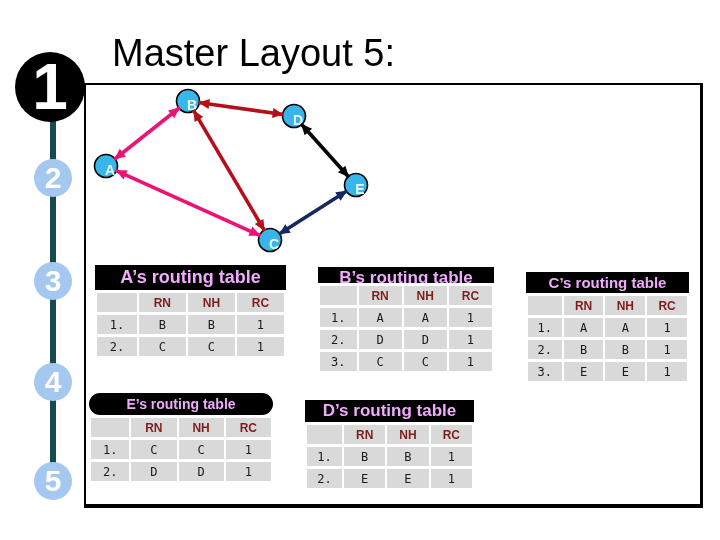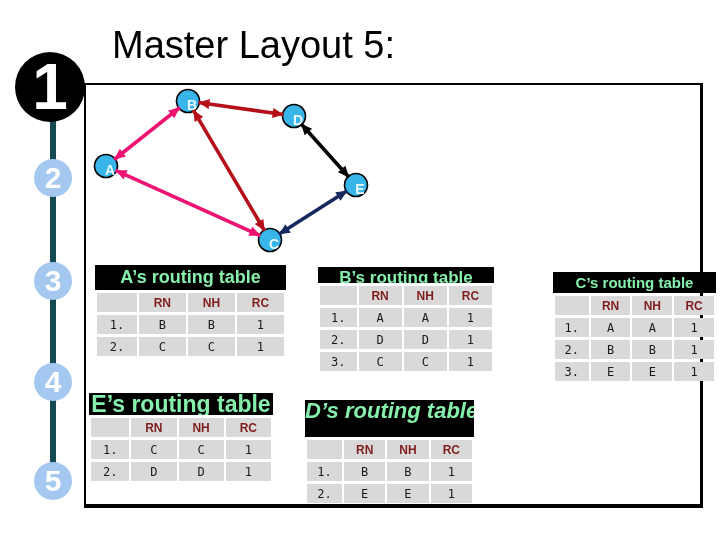--- a/index.html
+++ b/index.html
@@ -3,62 +3,62 @@
 <meta charset="utf-8">
 <style>
   * { margin:0; padding:0; box-sizing:border-box; }
   html,body { width:720px; height:540px; background:#ffffff; overflow:hidden;
               font-family:"Liberation Sans", sans-serif; }
   .stage { position:relative; width:720px; height:540px; background:#fff; }
 
   
   .slide { position:absolute; left:84px; top:83px; width:619px; height:425px;
            background:#fff; border:solid #000; border-width:2px 3px 4px 2px; z-index:1; }
-  .slide-title { position:absolute; left:112px; top:24px; font-size:38px; color:#000;
+  .slide-title { position:absolute; left:112px; top:32px; font-size:38px; color:#000;
                  letter-spacing:0; white-space:nowrap; z-index:2; }
 
   
   .rail-line { position:absolute; left:50px; top:118px; width:6px; height:352px;
                background:#174a50; z-index:2; }
   .step { position:absolute; border-radius:50%; color:#fff; font-weight:bold;
           display:flex; align-items:center; justify-content:center; z-index:4;
           cursor:pointer; }
   .step-active { left:15px; top:52px; width:70px; height:70px; background:#000;
                  font-size:64px; }
   .step-small { width:38px; height:38px; background:#a5c8f1; font-size:30px; left:34px; }
   #step2 { top:159px; } #step3 { top:262px; } #step4 { top:363px; } #step5 { top:462px; }
 
   
   #diagram-svg { position:absolute; left:0; top:0; width:720px; height:540px;
                  z-index:3; pointer-events:none; }
 
   
   .rt { position:absolute; z-index:4; }
-  .rt-title { background:#000; color:#86efac; font-weight:bold; text-align:center;
+  .rt-title { background:#000; color:#f0abfc; font-weight:bold; text-align:center;
               white-space:nowrap; overflow:hidden; }
   .rt table { width:100%; table-layout:fixed; border-collapse:separate;
               border-spacing:2px 3px; }
   .rt th, .rt td { background:#d9d9d9; height:19px; text-align:center;
                    vertical-align:middle; overflow:hidden; }
   .rt th { font-size:12px; font-weight:bold; color:#7f1d1d;
            font-family:"Liberation Sans", sans-serif; }
   .rt td { font-size:12px; color:#1a1a1a;
            font-family:"DejaVu Sans Mono", monospace; }
   .rt col.c0 { width:22%; }
 
   #rt-A { left:95px;  top:265px; width:191px; }
   #rt-A .rt-title { height:25px; line-height:25px; font-size:18px; }
   #rt-B { left:318px; top:267px; width:176px; }
   #rt-B .rt-title { height:16px; line-height:22px; font-size:17px; }
-  #rt-C { left:553px; top:272px; width:163px; }
+  #rt-C { left:526px; top:272px; width:163px; }
   #rt-C .rt-title { height:21px; line-height:21px; font-size:15px; }
   #rt-E { left:89px;  top:393px; width:184px; }
-  #rt-E .rt-title { height:22px; line-height:22px; font-size:23px; }
+  #rt-E .rt-title { height:22px; line-height:22px; font-size:14px;border-radius:11px; }
   #rt-D { left:305px; top:400px; width:169px; }
-  #rt-D .rt-title { height:37px; line-height:22px; font-size:22px;font-style:italic; }
+  #rt-D .rt-title { height:22px; line-height:22px; font-size:17px; }
 </style>
 </head>
 <body>
 
 <div class="stage">
 
   <div class="slide"></div>
   <div class="slide-title">Master Layout 5:</div>
 
   <div class="rail-line"></div>

